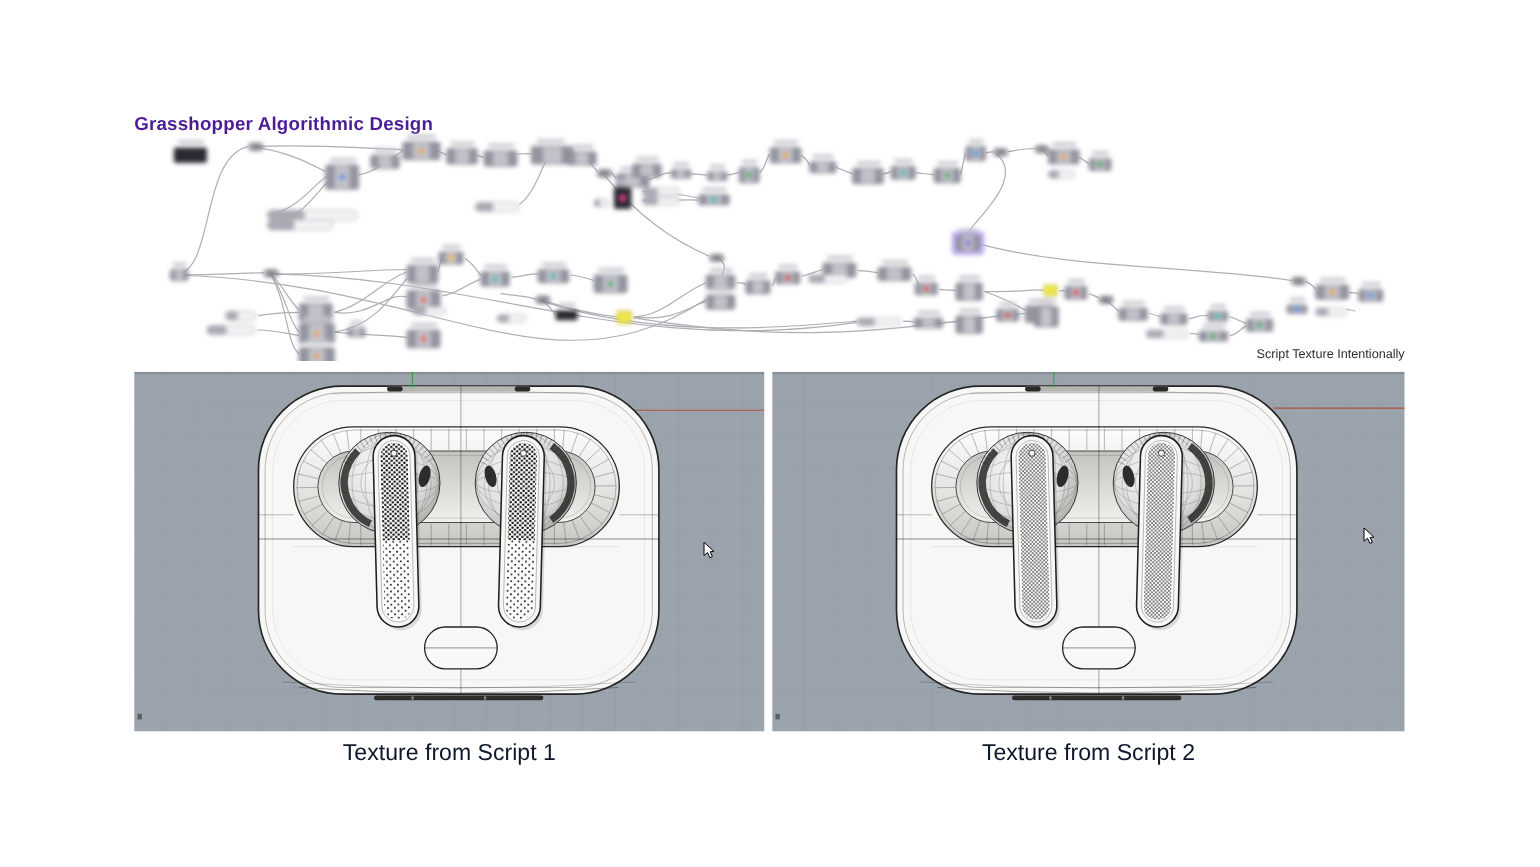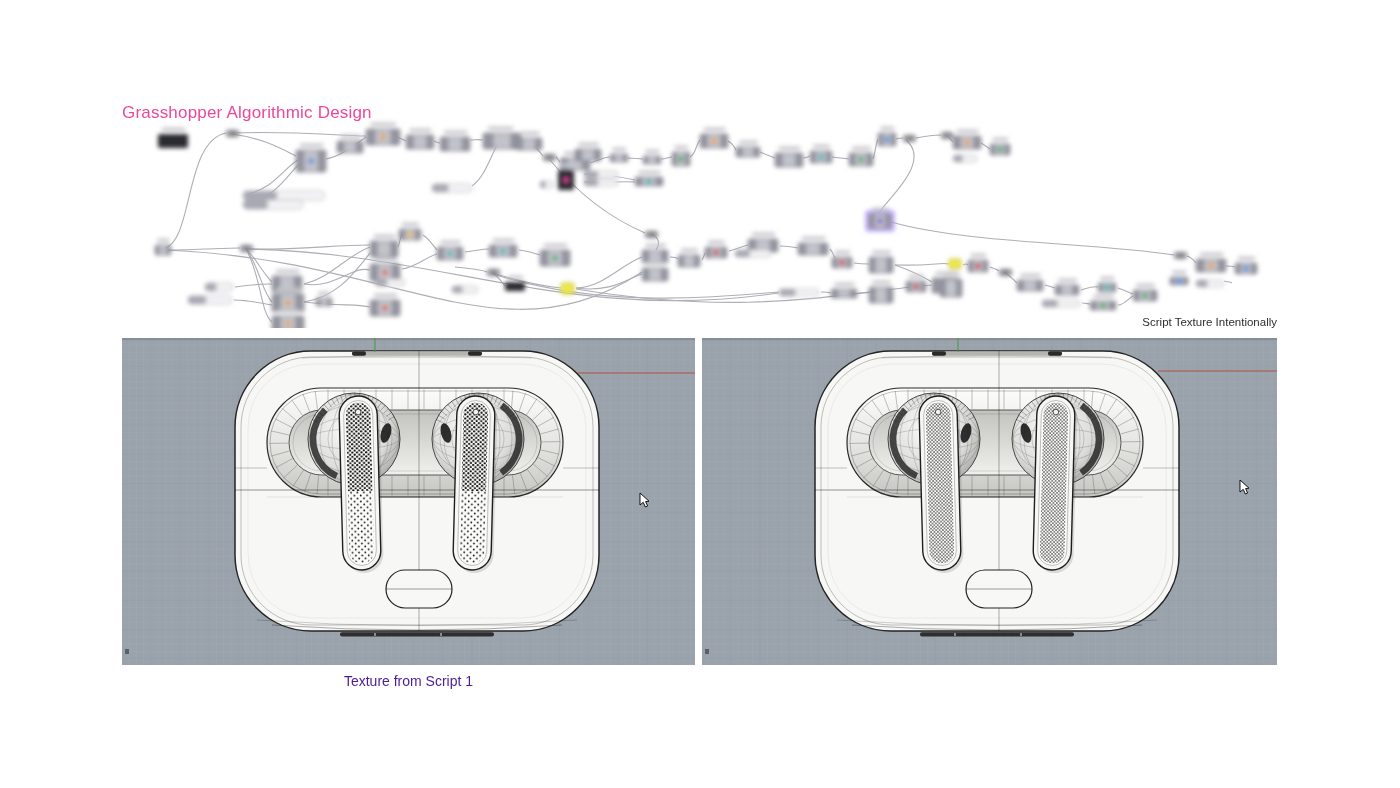--- a/index.html
+++ b/index.html
@@ -1,29 +1,29 @@
 <!DOCTYPE html>
 <html><head>
 <meta charset="utf-8">
 <style>
   html,body{margin:0;padding:0;background:#ffffff;}
   #page{position:relative;width:1400px;height:788px;background:#ffffff;overflow:hidden;
         font-family:"Liberation Sans",sans-serif;}
-  #title{position:absolute;left:122px;top:92px;font-size:17px;font-weight:400;
-         letter-spacing:.2px;color:#ec4899;}
+  #title{position:absolute;left:122px;top:92px;font-size:17px;font-weight:700;
+         letter-spacing:.2px;color:#4c1d95;}
   #script-canvas{position:absolute;left:140px;top:116px;width:1150px;height:212px;}
   #script-canvas svg{display:block;width:100%;height:100%;}
   #blur-note{position:absolute;left:977px;top:316px;width:300px;text-align:right;
              font-size:11.5px;color:#2e2e2e;}
   .viewport{position:absolute;top:338px;height:327px;}
   #vp1{left:122px;width:573px;}
   #vp2{left:702px;width:575px;}
   .viewport svg{display:block;width:100%;height:100%;}
   .caption{position:absolute;top:673px;height:22px;text-align:center;
-           font-size:14px;color:#4c1d95;}
+           font-size:21px;color:#0f172a;}
   #cap1{left:122px;width:573px;}
   #cap2{left:702px;width:575px;}
 </style>
 </head>
 <body>
 
 <div id="page">
   <h1 id="title">Grasshopper Algorithmic Design</h1>
 
   <div id="script-canvas">
@@ -857,13 +857,14 @@
         <line x1="256" y1="0" x2="256" y2="14" stroke="#3f9b3f" stroke-width="1"></line>
         <line x1="456" y1="33" x2="575" y2="33" stroke="#b0503e" stroke-width="1"></line>
         <rect x="3" y="311" width="4" height="5" fill="rgba(40,40,45,0.55)"></rect>
         <g transform="translate(538,142)">
           <path d="M0,0 L0,12 L3.2,9.3 L5.4,14 L7.6,13 L5.6,8.6 L9,8.2 Z" fill="#ffffff" stroke="#000000" stroke-width="0.9"></path>
         </g>
       </svg>
   </div>
 
   <div id="cap1" class="caption">Texture from Script 1</div>
+  <div id="cap2" class="caption">Texture from Script 2</div>
 </div>
 
 </body></html>

